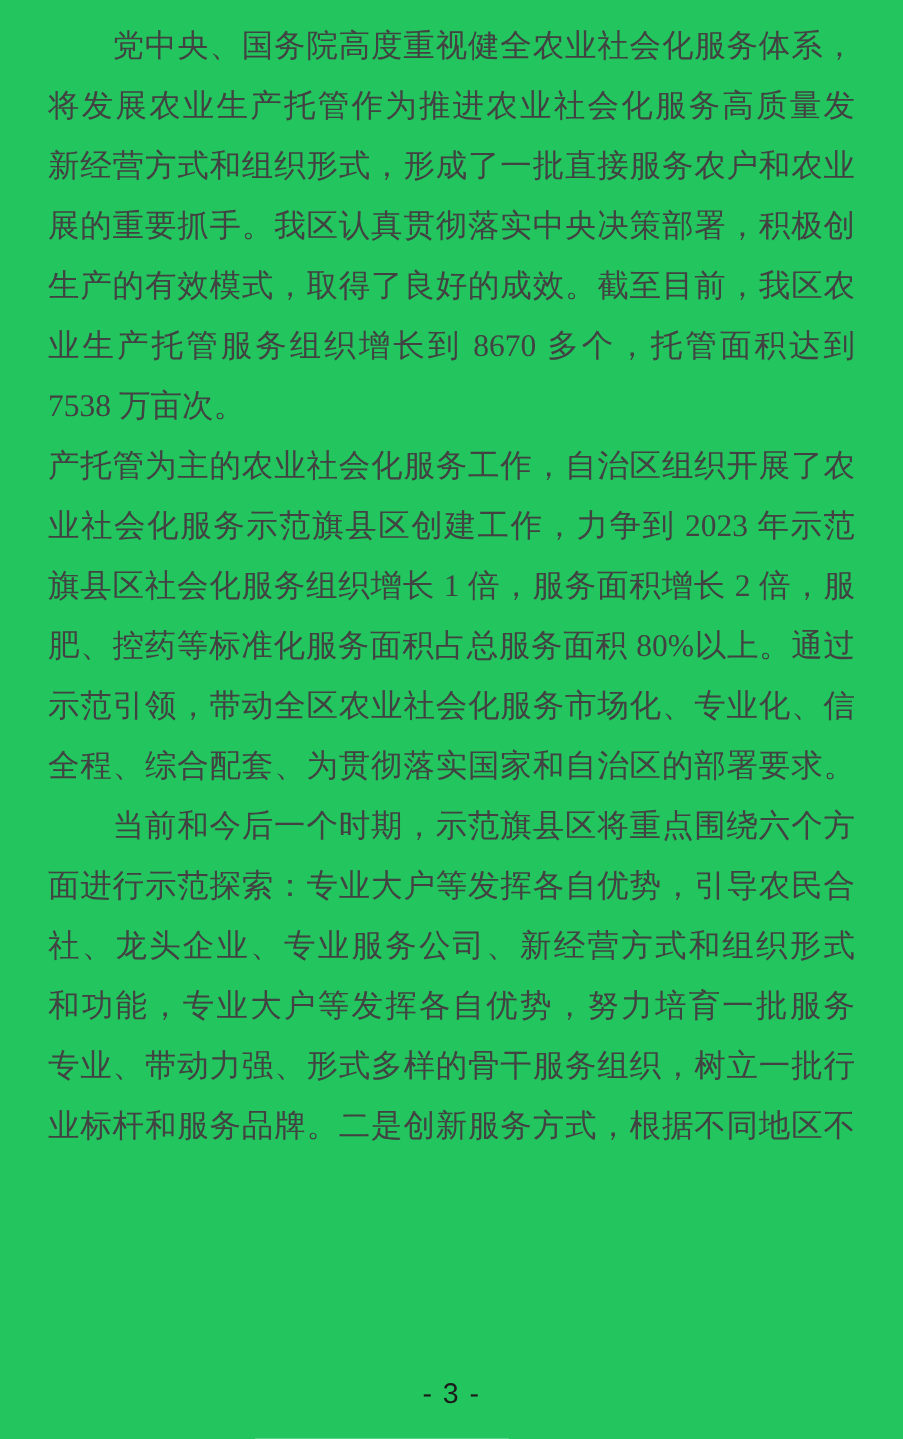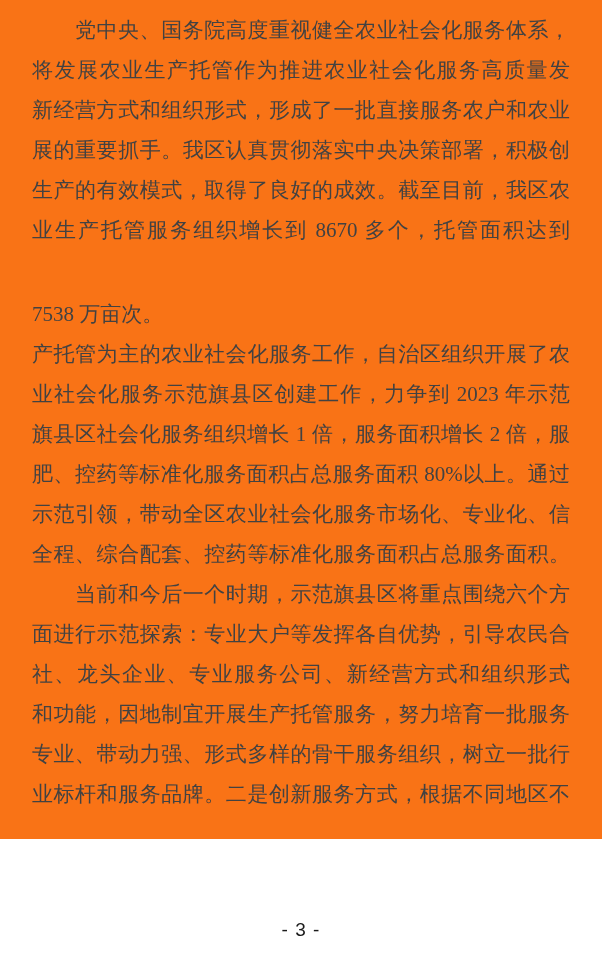--- a/index.html
+++ b/index.html
@@ -11,22 +11,22 @@
     height: 959px;
     background: #ffffff;
     position: relative;
     overflow: hidden;
   }
   .page {
     position: absolute;
     left: 0;
     top: 0;
     width: 602px;
-    height: 839px;
-    background: #f97316;
+    height: 959px;
+    background: #22c55e;
   }
   .doc-body {
     position: absolute;
     left: 32px;
     top: 10px;
     width: 538px;
   }
   .line {
     font-family: "Liberation Serif", "DejaVu Serif", serif;
     font-size: 21px;
@@ -37,21 +37,20 @@
     text-align-last: justify;
     text-justify: inter-character;
     overflow: hidden;
   }
   .line.indent {
     text-indent: 43px;
   }
   .line.nojust {
     text-align: left;
     text-align-last: left;
-    margin-top: 44px;
   }
   .footer {
     position: absolute;
     left: 0;
     top: 918px;
     width: 602px;
     height: 24px;
     line-height: 24px;
     text-align: center;
     font-family: "Liberation Sans", "DejaVu Sans", sans-serif;
@@ -70,22 +69,22 @@
       <div class="line">新经营方式和组织形式，形成了一批直接服务农户和农业</div>
       <div class="line">展的重要抓手。我区认真贯彻落实中央决策部署，积极创</div>
       <div class="line">生产的有效模式，取得了良好的成效。截至目前，我区农</div>
       <div class="line">业生产托管服务组织增长到 8670 多个，托管面积达到</div>
       <div class="line nojust">7538 万亩次。</div>
       <div class="line">产托管为主的农业社会化服务工作，自治区组织开展了农</div>
       <div class="line">业社会化服务示范旗县区创建工作，力争到 2023 年示范</div>
       <div class="line">旗县区社会化服务组织增长 1 倍，服务面积增长 2 倍，服</div>
       <div class="line">肥、控药等标准化服务面积占总服务面积 80%以上。通过</div>
       <div class="line">示范引领，带动全区农业社会化服务市场化、专业化、信</div>
-      <div class="line">全程、综合配套、控药等标准化服务面积占总服务面积。</div>
+      <div class="line">全程、综合配套、为贯彻落实国家和自治区的部署要求。</div>
       <div class="line indent">当前和今后一个时期，示范旗县区将重点围绕六个方</div>
       <div class="line">面进行示范探索：专业大户等发挥各自优势，引导农民合作</div>
       <div class="line">社、龙头企业、专业服务公司、新经营方式和组织形式</div>
-      <div class="line">和功能，因地制宜开展生产托管服务，努力培育一批服务</div>
+      <div class="line">和功能，专业大户等发挥各自优势，努力培育一批服务</div>
       <div class="line">专业、带动力强、形式多样的骨干服务组织，树立一批行</div>
       <div class="line">业标杆和服务品牌。二是创新服务方式，根据不同地区不</div>
     </div>
   <div class="footer">- 3 -</div>
 </div>
 
 </body></html>

